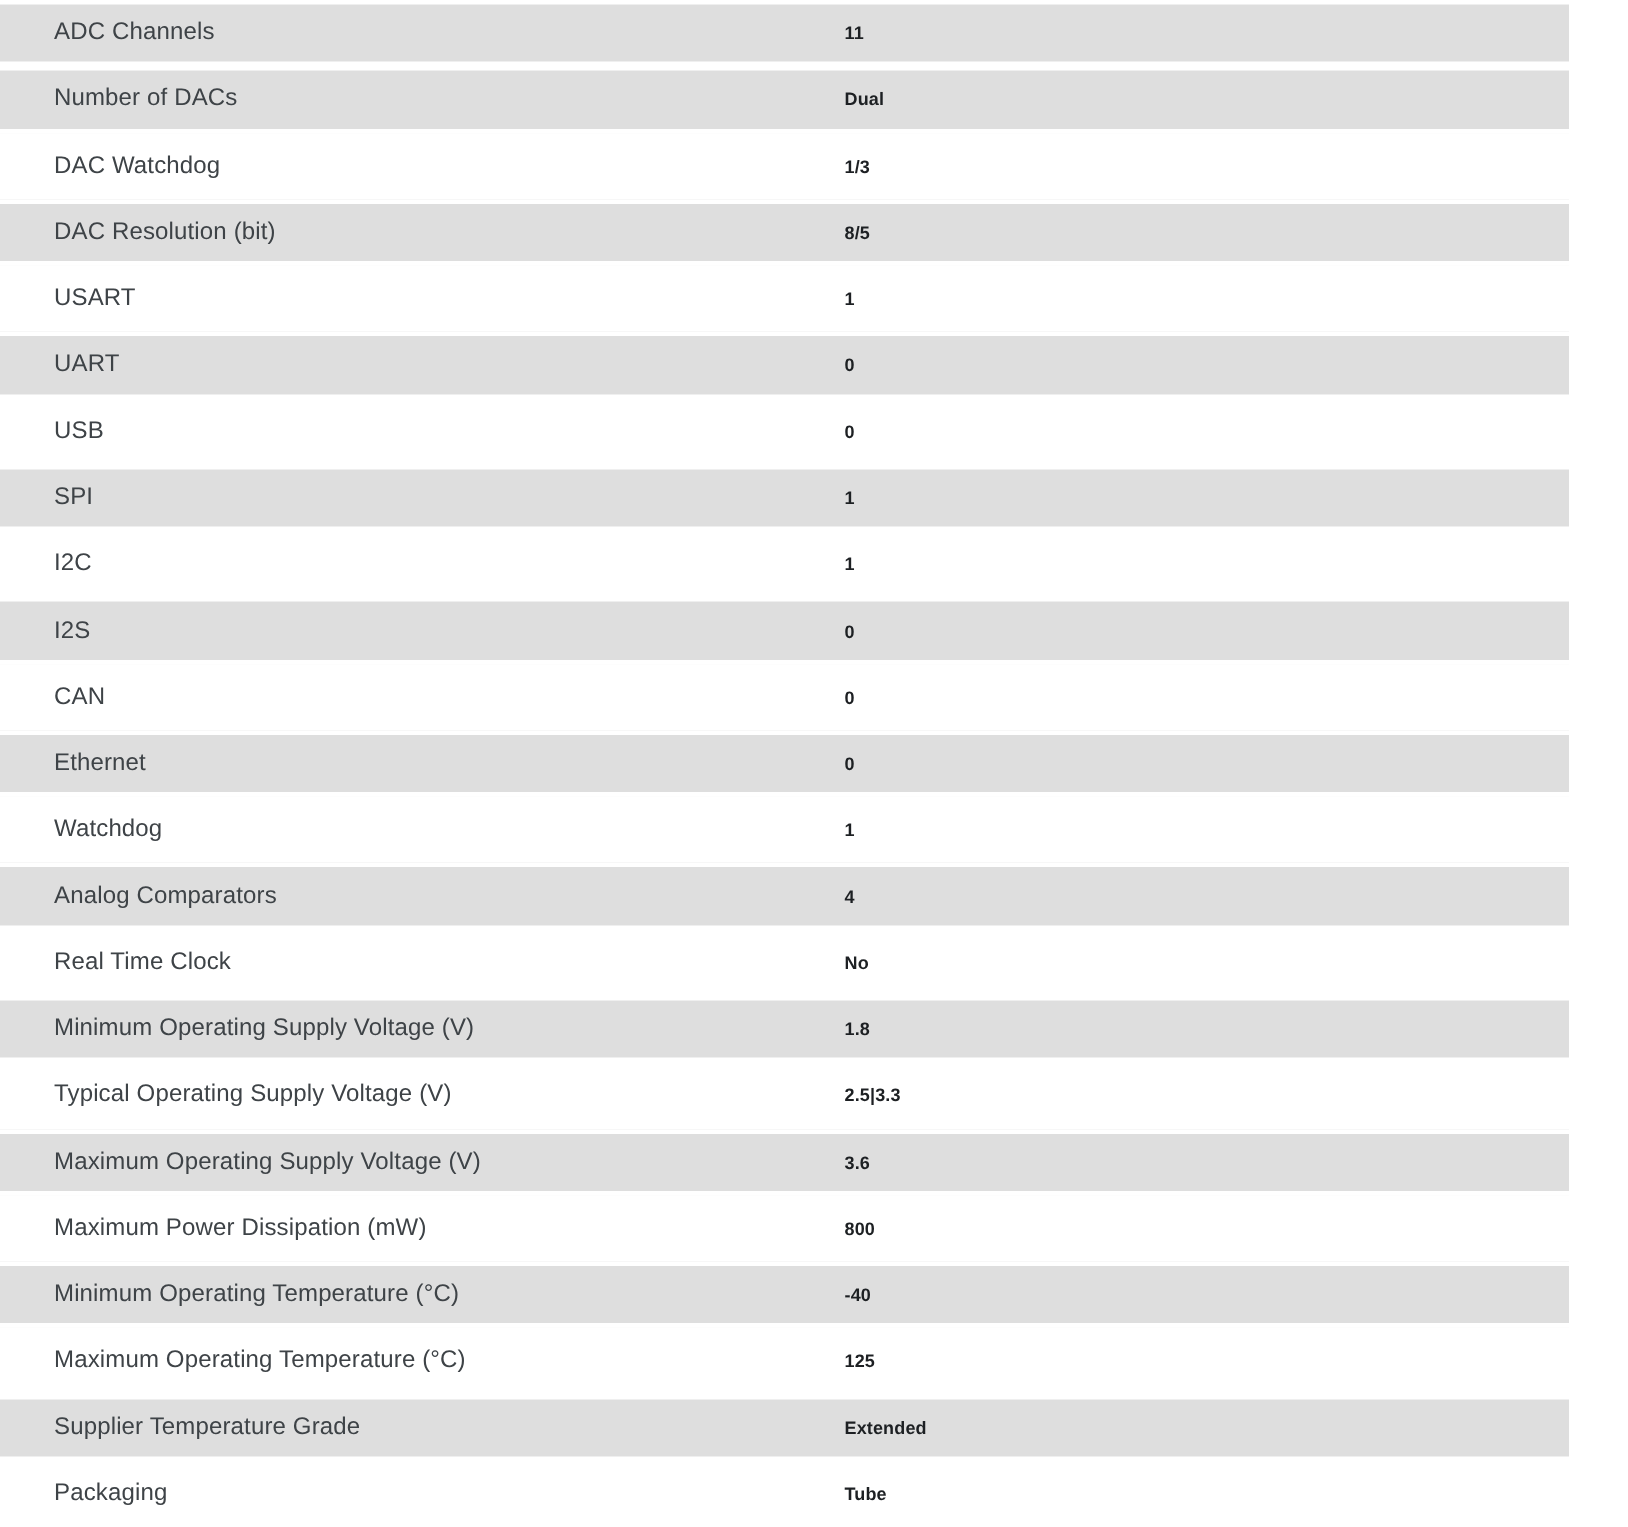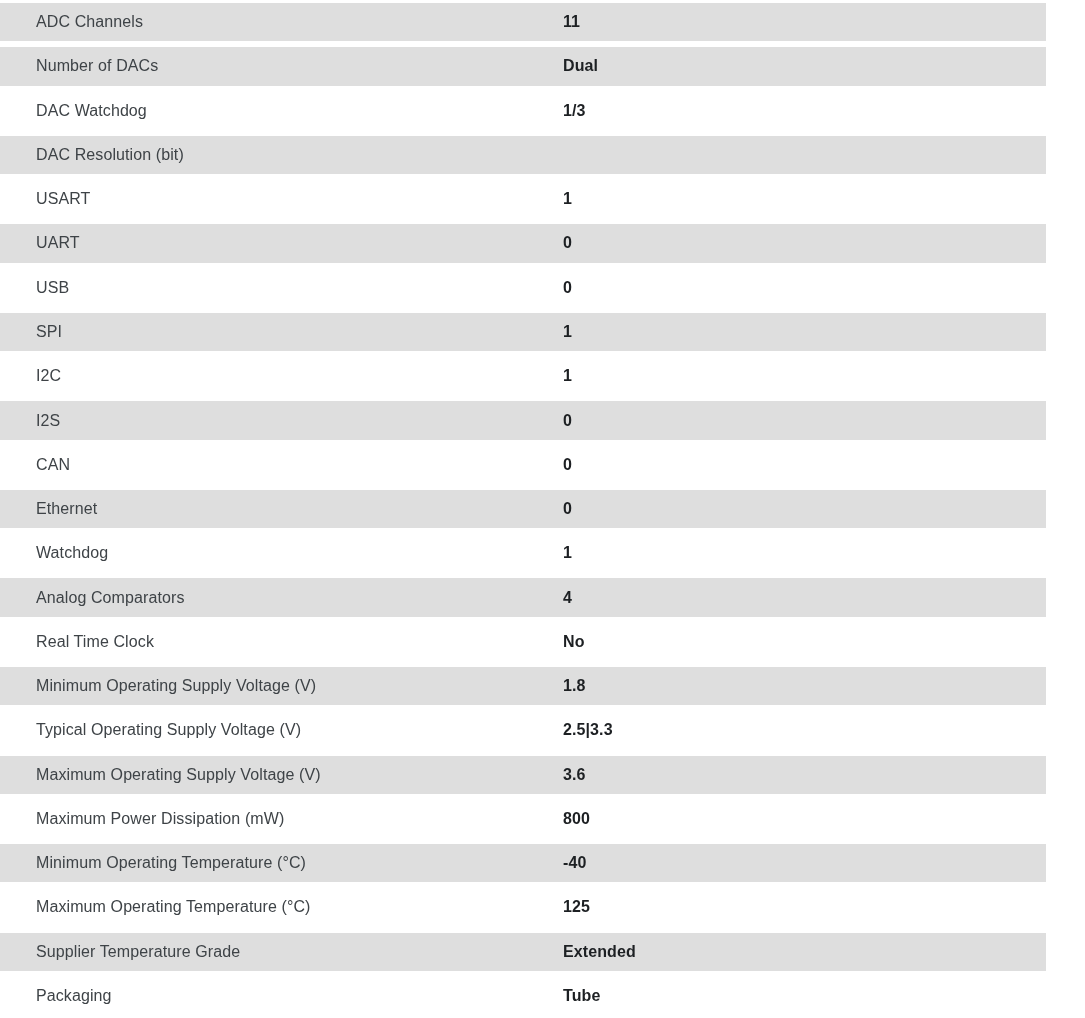--- a/index.html
+++ b/index.html
@@ -33,21 +33,21 @@
     box-sizing: border-box;
     padding-left: 36px;
     font-size: 16px;
     line-height: 1;
     color: var(--label-color, #3e4347);
     letter-spacing: 0.1px;
     white-space: nowrap;
   }
   .spec-value {
     flex: 1 1 auto;
-    font-size: 16px;
+    font-size: 12px;
     line-height: 1;
     font-weight: 700;
     color: var(--value-color, #1d2023);
     letter-spacing: 0.1px;
     white-space: nowrap;
   }
 </style>
 </head>
 <body>
 
@@ -63,20 +63,21 @@
     <div class="spec-value">Dual</div>
   </div>
 
   <div class="spec-row">
     <div class="spec-label">DAC Watchdog</div>
     <div class="spec-value">1/3</div>
   </div>
 
   <div class="spec-row alt">
     <div class="spec-label">DAC Resolution (bit)</div>
+    <div class="spec-value">8/5</div>
   </div>
 
   <div class="spec-row">
     <div class="spec-label">USART</div>
     <div class="spec-value">1</div>
   </div>
 
   <div class="spec-row alt">
     <div class="spec-label">UART</div>
     <div class="spec-value">0</div>

